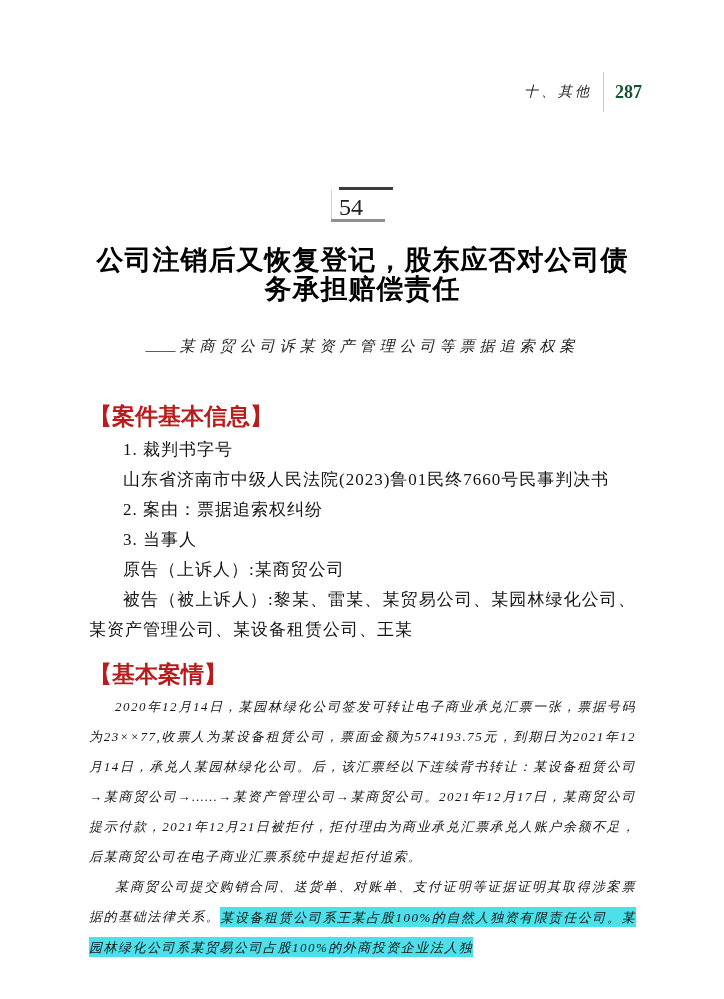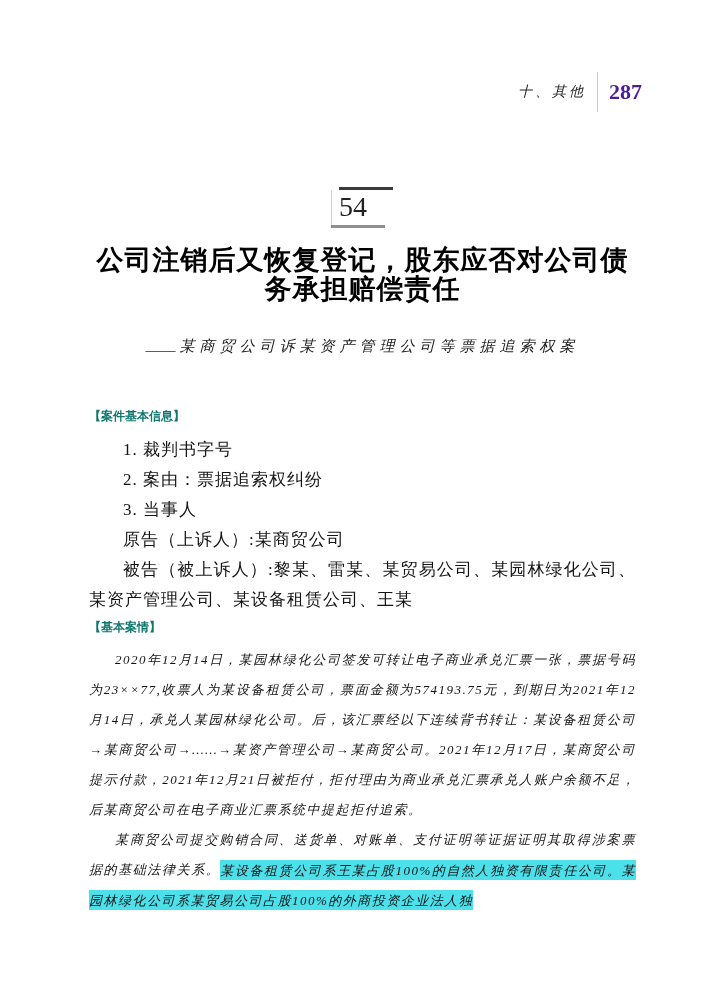--- a/index.html
+++ b/index.html
@@ -19,35 +19,35 @@
     display: flex; align-items: center; gap: 11px;
   }
   .running-head .section-label {
     font-size: 14px; letter-spacing: 3px; color: #222;
     font-style: italic;
   }
   .running-head .divider {
     width: 1px; height: 40px; background: #c8c8c8;
   }
   .running-head .page-number {
-    font-size: 22px; font-weight: bold; color: #4c1d95;
+    font-size: 18px; font-weight: bold; color: #14532d;
     font-family: "Liberation Serif", serif;
   }
 
   
   .badge {
     position: absolute; top: 187px; left: 50%;
     transform: translateX(-50%);
     width: 62px;
   }
   .badge .top-rule { height: 3px; background: #3b3b3b; margin-left: 8px; }
   .badge .num-row {
     border-left: 1px solid #cfcfcf;
-    padding: 5px 0 6px 7px;
-    font-size: 28px; line-height: 24px; color: #222;
+    padding: 5px 0 0 7px;
+    font-size: 24px; line-height: 24px; color: #222;
     font-family: "Liberation Serif", serif;
   }
   .badge .bottom-rule { height: 3px; background: #909090; margin-right: 8px; }
 
   
   .content {
     position: absolute; top: 246px; left: 89px; width: 547px;
   }
   .article-title {
     text-align: center;
@@ -65,25 +65,25 @@
   }
   .article-subtitle .dash {
     display: inline-block;
     letter-spacing: 0;
     transform: translateY(4px);
     margin-right: 4px;
     font-style: normal;
   }
   .section-heading {
     font-family: "Liberation Sans", "DejaVu Sans", sans-serif;
-    font-size: 12px; font-weight: 700; color: #0f766e;
+    font-size: 23px; font-weight: 700; color: #b91c1c;
     line-height: 24px;
   }
   .heading-basic-info { margin-top: 47px; }
-  .heading-facts { }
+  .heading-facts { margin-top: 17px; }
 
   .info-list { margin-top: 7px; }
   .info-line {
     font-size: 17px; line-height: 30px; letter-spacing: 1px;
     text-indent: 2em; text-align: justify; color: #141414;
   }
 
   .body-para {
     font-size: 13px; line-height: 30px; letter-spacing: 1.5px;
     text-indent: 2em; text-align: justify; color: #141414;
@@ -114,20 +114,21 @@
   <div class="content">
 
     <h1 class="article-title">公司注销后又恢复登记，股东应否对公司债务承担赔偿责任</h1>
 
     <p class="article-subtitle"><span class="dash">——</span><span>某商贸公司诉某资产管理公司等票据追索权案</span></p>
 
     <h2 class="section-heading heading-basic-info">【案件基本信息】</h2>
 
     <div class="info-list">
       <p class="info-line">1. 裁判书字号</p>
+      <p class="info-line">山东省济南市中级人民法院(2023)鲁01民终7660号民事判决书</p>
       <p class="info-line">2. 案由：票据追索权纠纷</p>
       <p class="info-line">3. 当事人</p>
       <p class="info-line">原告（上诉人）:某商贸公司</p>
       <p class="info-line">被告（被上诉人）:黎某、雷某、某贸易公司、某园林绿化公司、某资产管理公司、某设备租赁公司、王某</p>
     </div>
 
     <h2 class="section-heading heading-facts">【基本案情】</h2>
 
     <p class="body-para facts-para-1">2020年12月14日，某园林绿化公司签发可转让电子商业承兑汇票一张，票据号码为23××77,收票人为某设备租赁公司，票面金额为574193.75元，到期日为2021年12月14日，承兑人某园林绿化公司。后，该汇票经以下连续背书转让：某设备租赁公司→某商贸公司→……→某资产管理公司→某商贸公司。2021年12月17日，某商贸公司提示付款，2021年12月21日被拒付，拒付理由为商业承兑汇票承兑人账户余额不足，后某商贸公司在电子商业汇票系统中提起拒付追索。</p>
 

